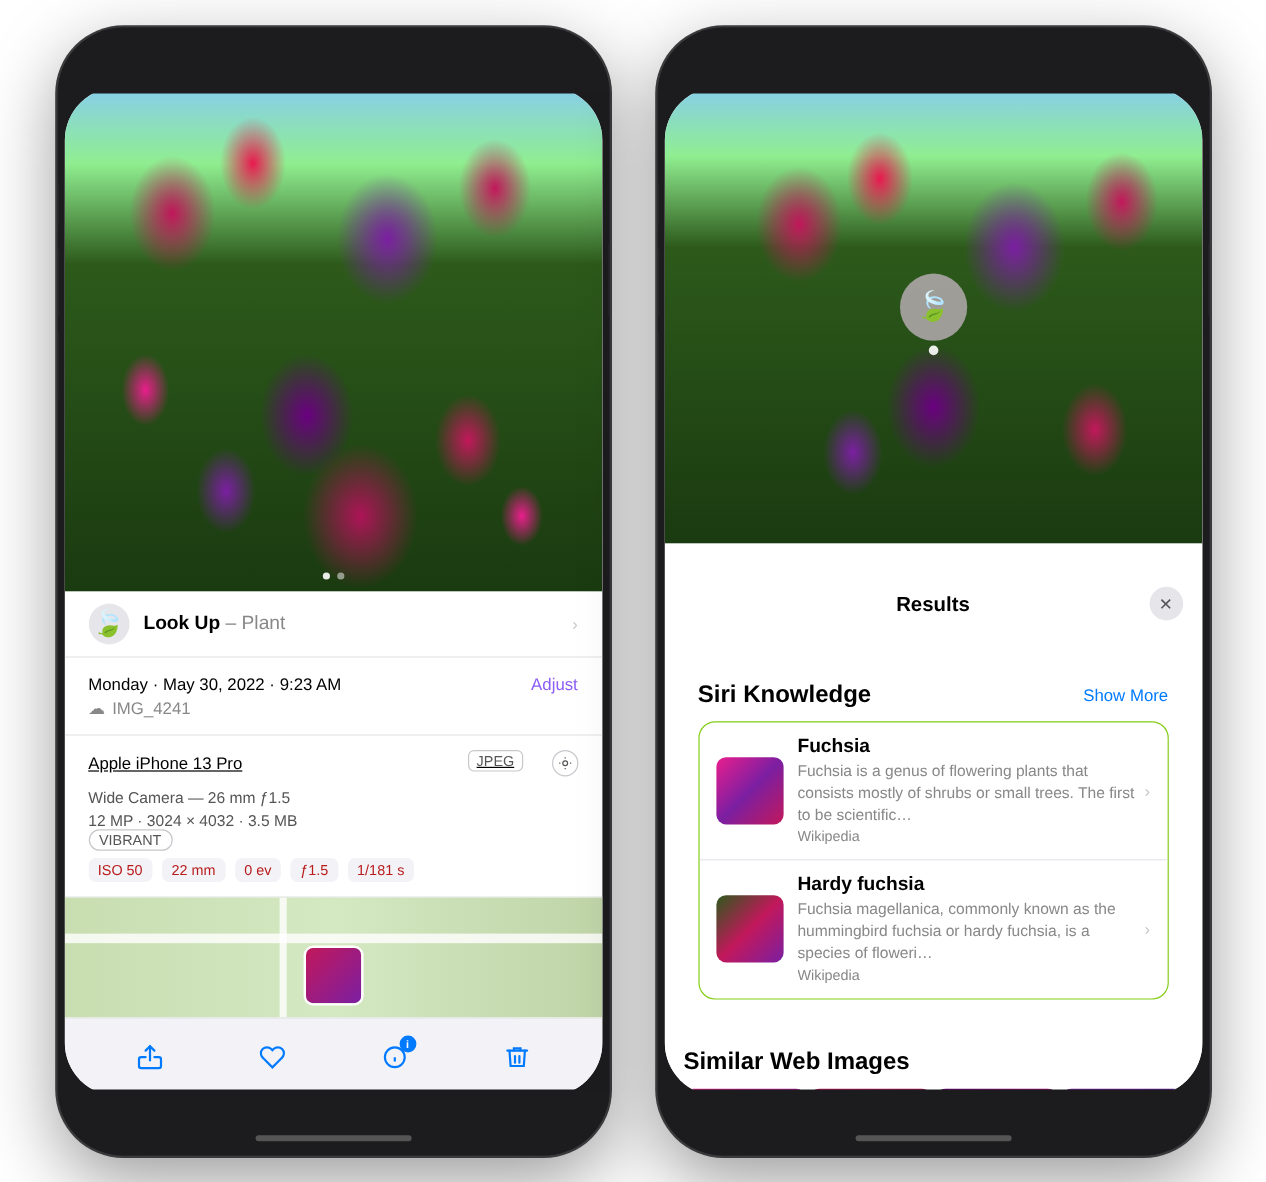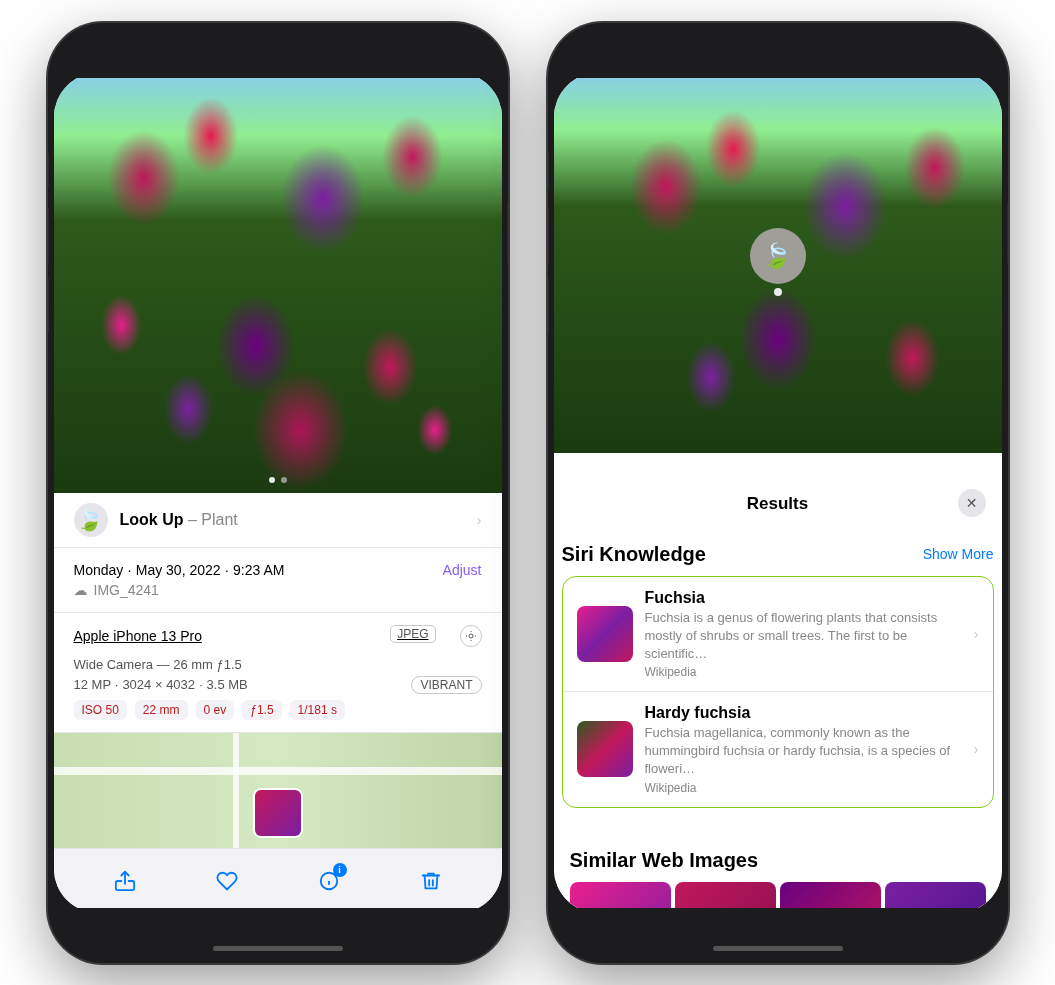--- a/index.html
+++ b/index.html
@@ -228,22 +228,23 @@
       font-size: 10px;
       color: #555;
     }
     .camera-details {
       font-size: 13px;
       color: #555;
       margin-bottom: 4px;
     }
     .resolution-row {
       display: flex;
-      align-items: center;
+      align-items: flex-start;
       justify-content: space-between;
+      flex-direction: column;
     }
     .resolution-text {
       font-size: 13px;
       color: #555;
     }
     .vibrant-badge {
       border: 1px solid #c7c7cc;
       border-radius: 10px;
       padding: 1px 8px;
       font-size: 12px;
@@ -419,21 +420,22 @@
       height: 28px;
       background: #e5e5ea;
       border-radius: 50%;
       display: flex;
       align-items: center;
       justify-content: center;
       font-size: 14px;
       color: #555;
     }
     .siri-section {
-      padding: 0 8px 8px;
+      padding: 0 28px 8px;
+      margin-top: 25px;
     }
     .siri-header {
       display: flex;
       justify-content: space-between;
       align-items: center;
       margin-bottom: 10px;
     }
     .siri-title {
       font-size: 20px;
       font-weight: 700;

